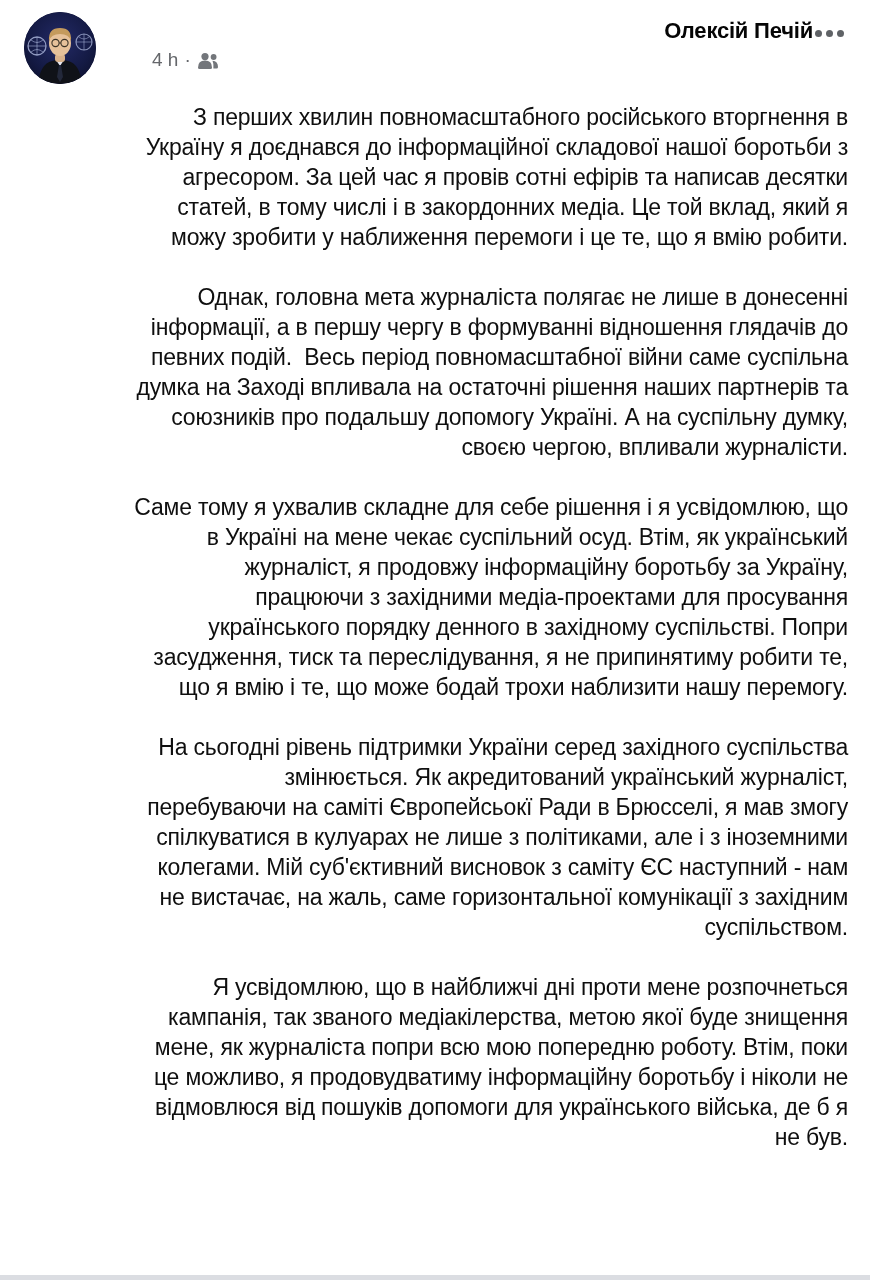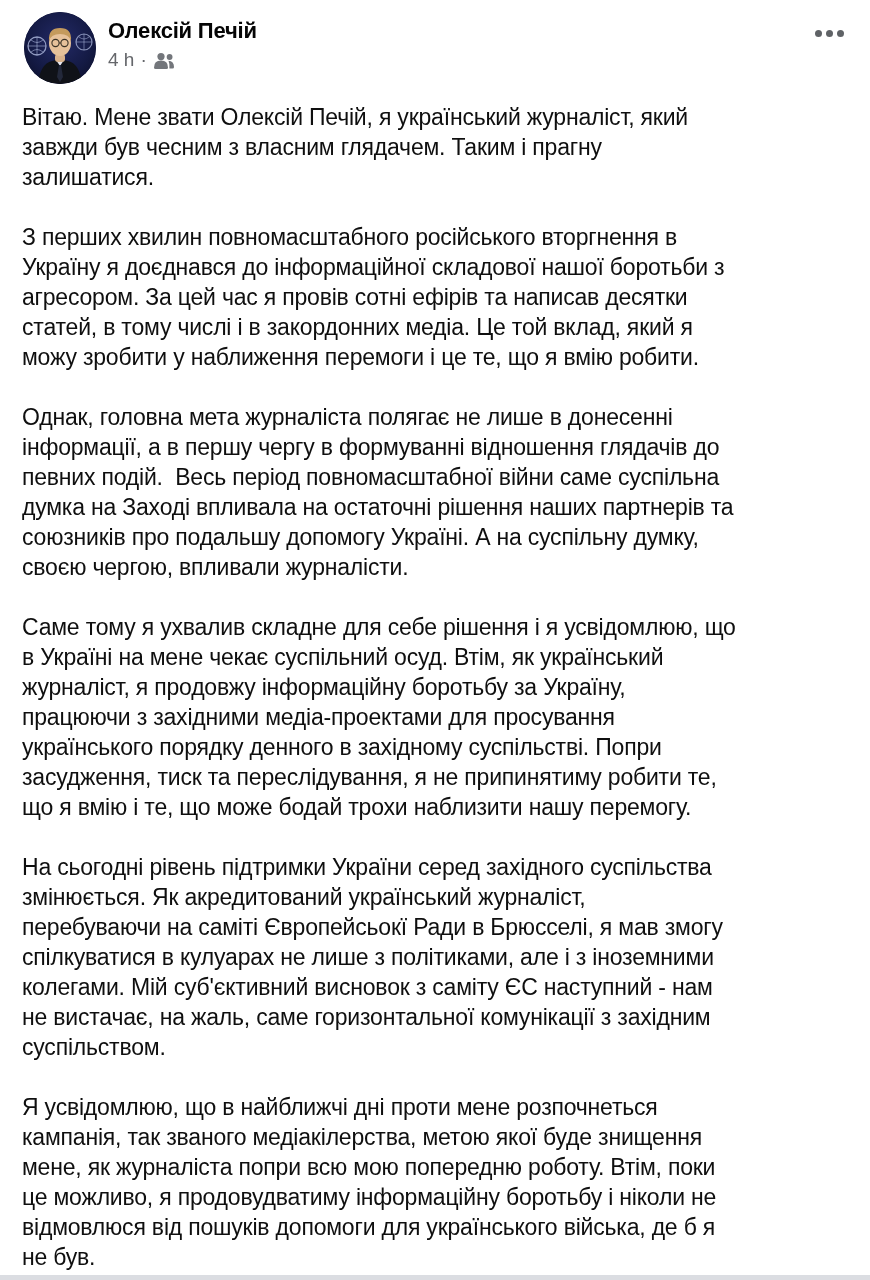--- a/index.html
+++ b/index.html
@@ -9,20 +9,21 @@
     height: 1280px;
     background: #ffffff;
     overflow: hidden;
     font-family: "Liberation Sans", "DejaVu Sans", sans-serif;
   }
   .post {
     position: relative;
     width: 870px;
     height: 1280px;
     background: #ffffff;
+    text-align: right;
   }
   .post-header {
     display: flex;
     align-items: flex-start;
     padding: 12px 24px 0 24px;
     height: 76px;
   }
   .avatar {
     width: 72px;
     height: 72px;
@@ -45,20 +46,21 @@
     line-height: 26px;
     letter-spacing: -0.2px;
   }
   .meta-row {
     display: flex;
     align-items: center;
     margin-top: 5px;
     color: #65676b;
     font-size: 19px;
     line-height: 22px;
+    margin-left: 44px;
   }
   .meta-sep { margin: 0 6px; }
   .friends-icon svg { display: block; }
   .more-button {
     flex: 0 0 auto;
     margin-top: 14px;
     display: flex;
     align-items: center;
     gap: 4px;
     padding: 4px 2px;
@@ -157,23 +159,20 @@
 
     <div class="more-button">
       <span class="dot"></span>
       <span class="dot"></span>
       <span class="dot"></span>
     </div>
 
   </header>
 
   <div class="post-body">
-    <p>Вітаю. Мене звати Олексій Печій, я український журналіст, який
-завжди був чесним з власним глядачем. Таким і прагну
-залишатися.</p>
     <p>З перших хвилин повномасштабного російського вторгнення в
 Україну я доєднався до інформаційної складової нашої боротьби з
 агресором. За цей час я провів сотні ефірів та написав десятки
 статей, в тому числі і в закордонних медіа. Це той вклад, який я
 можу зробити у наближення перемоги і це те, що я вмію робити.</p>
     <p>Однак, головна мета журналіста полягає не лише в донесенні
 інформації, а в першу чергу в формуванні відношення глядачів до
 певних подій.  Весь період повномасштабної війни саме суспільна
 думка на Заході впливала на остаточні рішення наших партнерів та
 союзників про подальшу допомогу Україні. А на суспільну думку,

